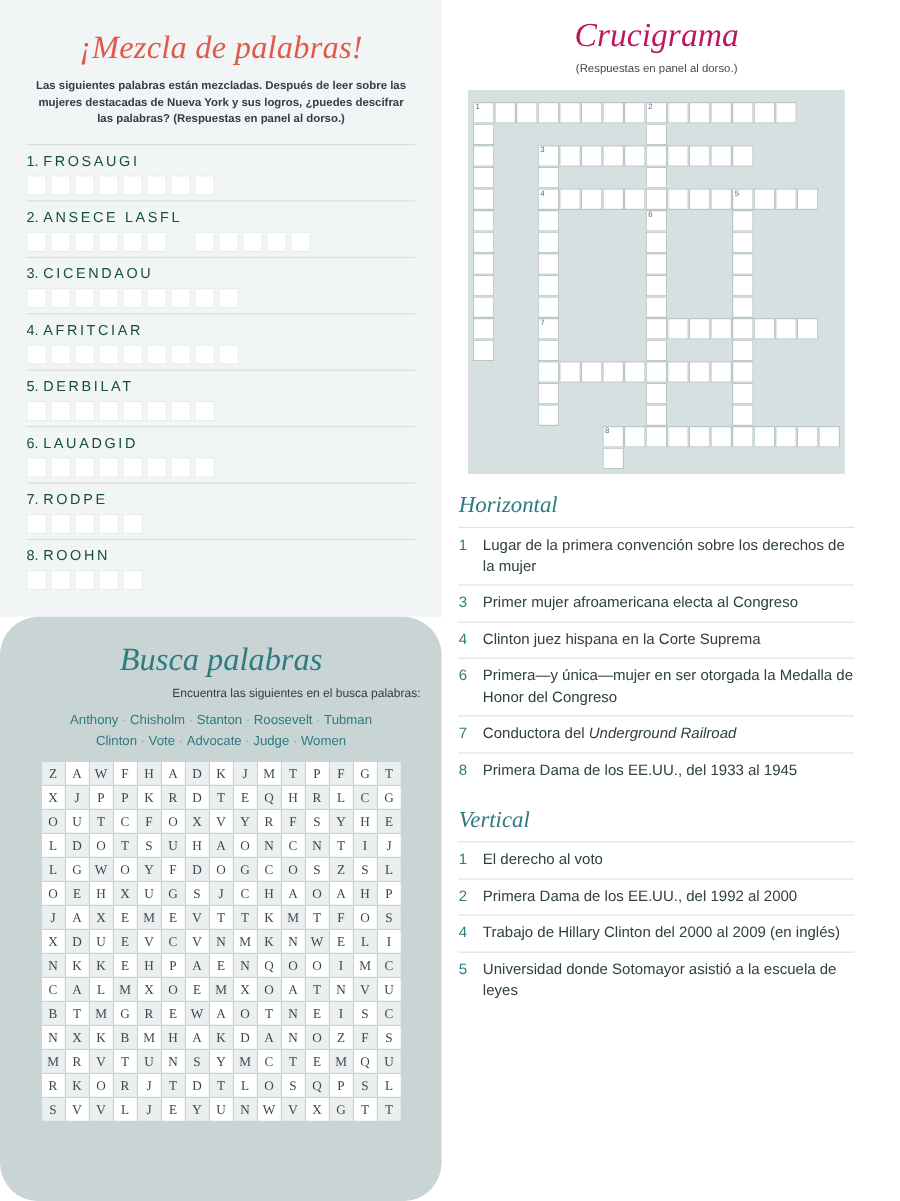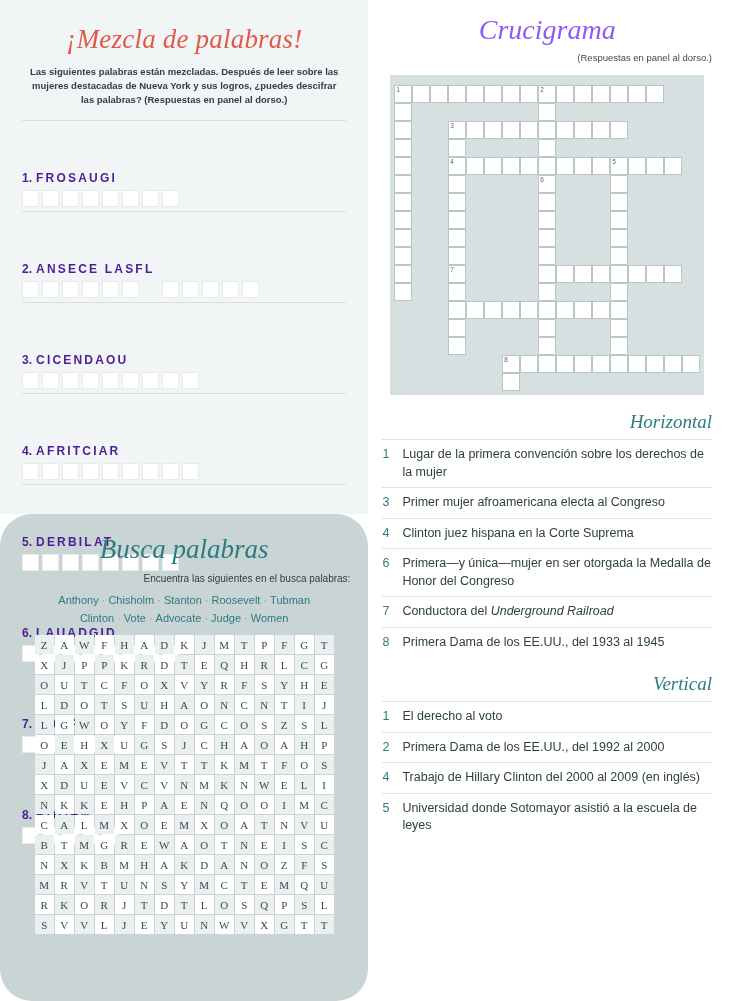--- a/index.html
+++ b/index.html
@@ -56,61 +56,60 @@
     font-family: "Liberation Serif", serif;
     color: #2e7b82;
     font-size: 27px;
     text-align: center;
     margin: 6px 0 8px 0;
     font-weight: normal;
     font-style: italic;
   }
   h1.title-cw {
     font-family: "Liberation Serif", serif;
-    color: #8b5cf6;
+    color: #be185d;
     font-size: 28px;
     text-align: center;
     margin: 14px 0 6px 0;
     font-weight: normal;
     font-style: italic;
   }
   .intro {
     font-size: 9.5px;
     line-height: 1.45;
     text-align: center;
     color: #2f4045;
     font-weight: bold;
     margin: 0 6px 14px 6px;
   }
   .sub-note {
     font-size: 9.5px;
-    text-align: right;
+    text-align: center;
     color: #3c4a4e;
     margin: 0 0 12px 0;
   }
   .ws-note {
     font-size: 10px;
     text-align: right;
     color: #2f4045;
     margin: 0 0 8px 0;
   }
 
   
   .scramble-item {
     border-top: 1px solid #d7dede;
     padding: 6px 0 4px 0;
   }
   .scramble-item:first-child { border-top: 1px solid #d7dede; }
   .scramble-head {
     font-size: 12px;
-    color: #4c1d95;
+    color: #14532d;
     letter-spacing: 2.2px;
     margin-bottom: 5px;
-    font-weight: bold;
-    margin-top: 44px;
+    font-weight: normal;
   }
   .scramble-head .num {
     letter-spacing: 0;
     margin-right: 4px;
   }
   .boxrow { display: flex; gap: 3px; }
   .box {
     width: 17px;
     height: 17px;
     background: #ffffff;
@@ -188,21 +187,21 @@
     background: #d6e0e0;
     padding: 4px;
     display: inline-block;
   }
   .cw-outer { text-align: center; }
 
   h2.sec {
     font-family: "Liberation Serif", serif;
     color: #2e7b82;
     font-size: 19px;
-    text-align: right;
+    text-align: left;
     font-style: italic;
     font-weight: normal;
     margin: 16px 0 6px 0;
   }
   .clue {
     display: flex;
     border-top: 1px solid #dde4e4;
     padding: 6px 0 6px 0;
     font-size: 12.5px;
     line-height: 1.4;

